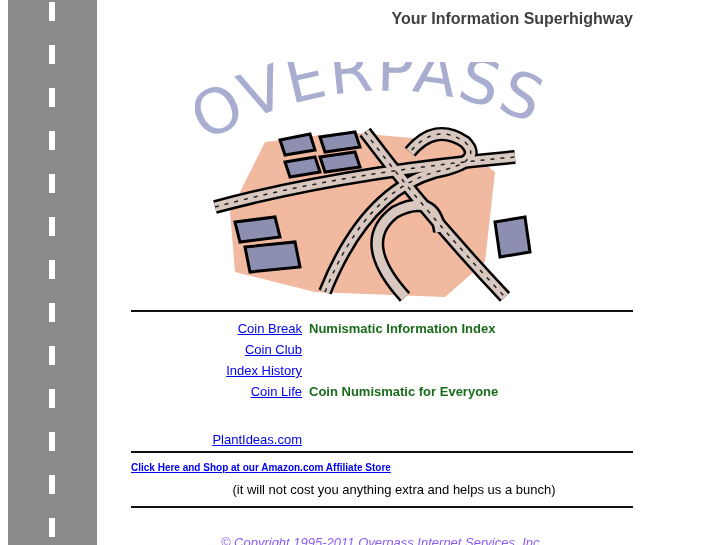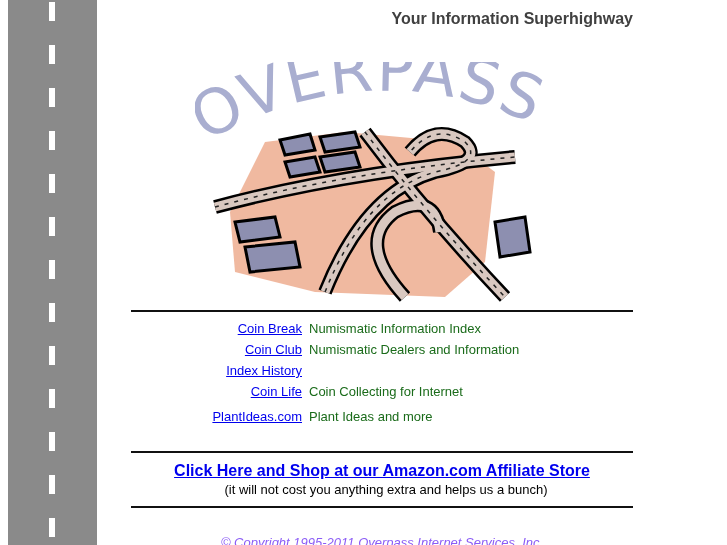--- a/index.html
+++ b/index.html
@@ -6,24 +6,24 @@
   body { width:727px; height:545px; position:relative; overflow:hidden; font-family:"Liberation Sans", sans-serif; }
   .road { position:absolute; left:8px; top:0; width:89px; height:545px; background:#8a8a8a; }
   .dash { position:absolute; left:41px; width:6px; height:19px; background:#ffffff; }
   .main { position:absolute; left:131px; top:0; width:502px; }
   .title { position:absolute; top:10px; left:0; width:502px; text-align:right; font-weight:bold; font-size:16px; color:#404040; }
   .logo { position:absolute; top:62px; left:64px; width:370px; height:240px; }
   .hr { position:absolute; left:0; width:502px; height:2px; background:#111; }
   .links { position:absolute; top:320px; left:0; width:502px; }
   .row { position:absolute; height:21px; font-size:13px; line-height:18px; white-space:nowrap; }
   .row a { position:absolute; right:331px; color:#0000ee; text-decoration:underline; }
-  .row span { position:absolute; left:178px; color:#1a6b1a; }
-  .amazon { position:absolute; top:462px; left:0; width:502px; text-align:center; font-size:16px; font-weight:bold; }
+  .row span { position:absolute; left:178px; color:#1a6b1a;font-weight:bold; }
+  .amazon { position:absolute; top:462px; left:0; width:502px; text-align:left; font-size:10px; font-weight:bold; }
   .amazon a { color:#0000ee; text-decoration:underline; }
-  .note { position:absolute; top:482px; left:4px; width:502px; text-align:center; font-size:13px; color:#000; }
+  .note { position:absolute; top:482px; left:12px; width:502px; text-align:center; font-size:13px; color:#000; }
   .copy { position:absolute; top:515px; left:0; width:502px; text-align:center; font-size:13px; font-style:italic; color:#8b5cf6;margin-top:20px; }
 </style>
 </head>
 <body>
 
 <div class="road">
   <div class="dash" style="top:2px"></div>
   <div class="dash" style="top:45px"></div>
   <div class="dash" style="top:88px"></div>
   <div class="dash" style="top:131px"></div>
@@ -84,34 +84,32 @@
 
   <div class="hr" style="top:310px"></div>
 
   <div class="links">
     <div class="row" style="top:0px;width:502px">
       <a href="#">Coin Break</a>
       <span>Numismatic Information Index</span>
     </div>
     <div class="row" style="top:21px;width:502px">
       <a href="#">Coin Club</a>
-      <span>Numismatic Dealers and Information</span>
     </div>
     <div class="row" style="top:42px;width:502px">
       <a href="#">Index History</a>
     </div>
     <div class="row" style="top:63px;width:502px">
       <a href="#">Coin Life</a>
-      <span>Coin Collecting for Internet</span>
+      <span>Coin Numismatic for Everyone</span>
     </div>
     <div class="row" style="top:84px;width:502px">
     </div>
-    <div class="row" style="top:88px;width:502px">
+    <div class="row" style="top:111px;width:502px">
       <a href="#">PlantIdeas.com</a>
-      <span>Plant Ideas and more</span>
     </div>
   </div>
 
   <div class="hr" style="top:451px"></div>
 
   <div class="amazon">
     <a href="#">Click Here and Shop at our Amazon.com Affiliate Store</a>
   </div>
   <div class="note">(it will not cost you anything extra and helps us a bunch)</div>
 

